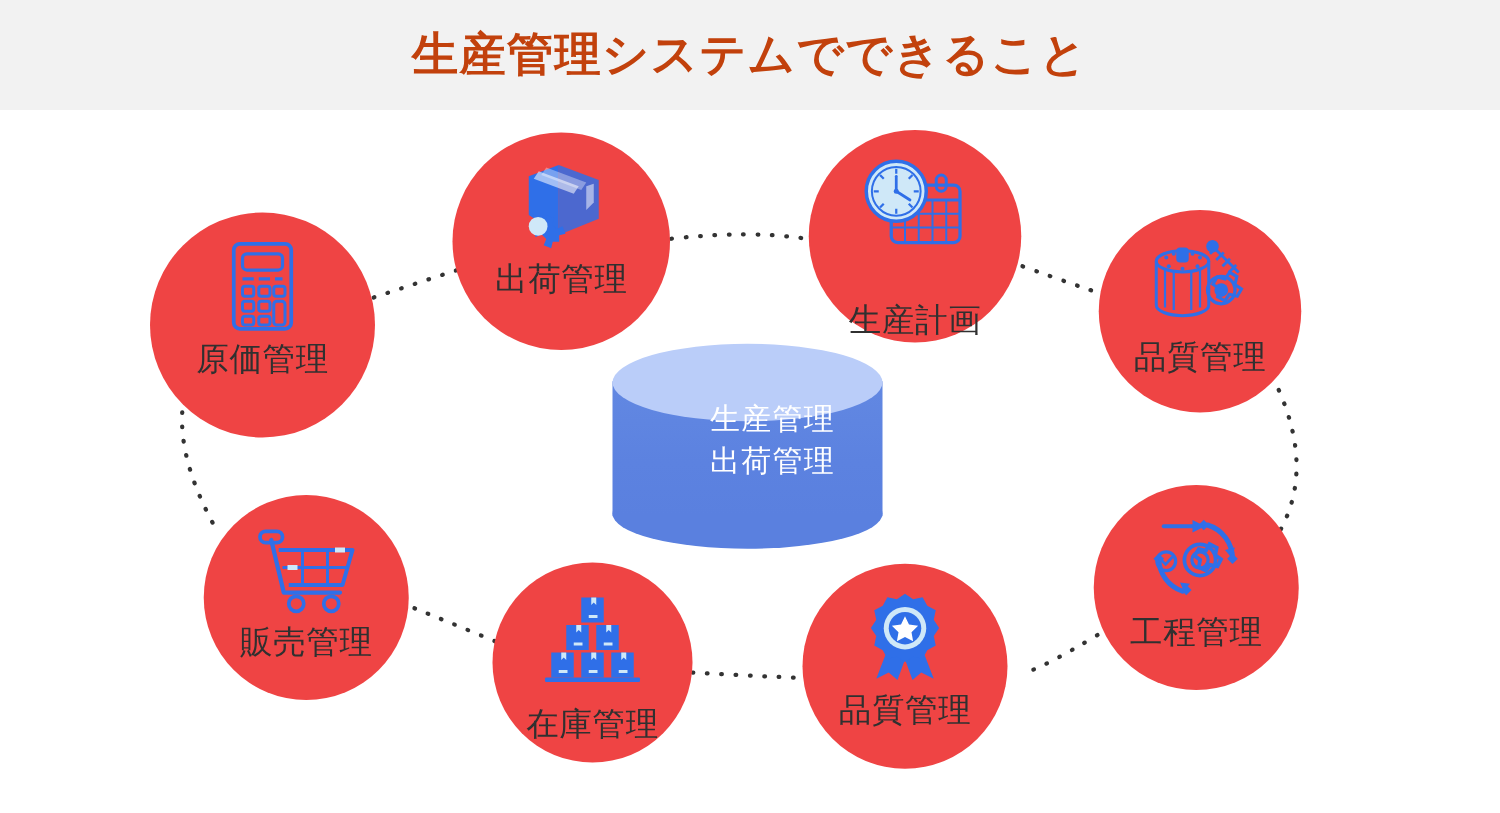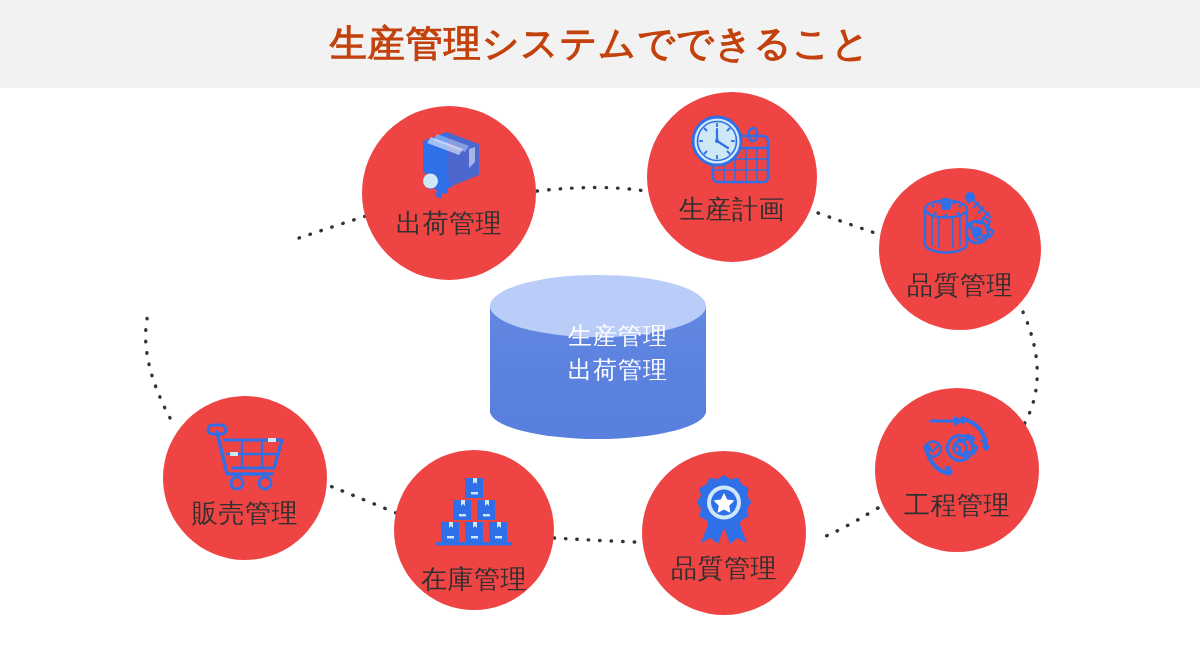--- a/index.html
+++ b/index.html
@@ -73,41 +73,61 @@
       <path d="M537,103 Q600,96 645,103"></path>
       <path d="M818,125 Q860,140 884,148"></path>
       <path d="M1023,224 Q1052,290 1022,340"></path>
       <path d="M878,420 Q840,443 821,450"></path>
       <path d="M658,455 Q605,453 554,450"></path>
       <path d="M396,425 Q360,410 325,396"></path>
       <path d="M170,330 Q138,270 148,226"></path>
     </g>
   </svg>
 
+  <div class="node" style="left:120px;top:82px;width:180px;height:180px;">
+    <span class="ico">
+      <svg width="62" height="74" viewBox="0 0 62 74">
+        <rect x="8" y="3" width="46" height="68" rx="5" fill="none" stroke="#2f6fe8" stroke-width="3"></rect>
+        <rect x="15" y="11" width="32" height="13" rx="3.5" fill="none" stroke="#2f6fe8" stroke-width="2.6"></rect>
+        <line x1="15" y1="31" x2="24" y2="31" stroke="#2f6fe8" stroke-width="2.6"></line>
+        <line x1="28" y1="31" x2="37" y2="31" stroke="#2f6fe8" stroke-width="2.6"></line>
+        <line x1="41" y1="31" x2="47" y2="31" stroke="#2f6fe8" stroke-width="2.6"></line>
+        <rect x="15" y="37" width="9" height="8" rx="2" fill="none" stroke="#2f6fe8" stroke-width="2.4"></rect>
+        <rect x="28" y="37" width="9" height="8" rx="2" fill="none" stroke="#2f6fe8" stroke-width="2.4"></rect>
+        <rect x="40" y="37" width="9" height="8" rx="2" fill="none" stroke="#2f6fe8" stroke-width="2.4"></rect>
+        <rect x="15" y="49" width="9" height="8" rx="2" fill="none" stroke="#2f6fe8" stroke-width="2.4"></rect>
+        <rect x="28" y="49" width="9" height="8" rx="2" fill="none" stroke="#2f6fe8" stroke-width="2.4"></rect>
+        <rect x="15" y="61" width="9" height="7" rx="2" fill="none" stroke="#2f6fe8" stroke-width="2.4"></rect>
+        <rect x="28" y="61" width="9" height="7" rx="2" fill="none" stroke="#2f6fe8" stroke-width="2.4"></rect>
+        <rect x="40" y="49" width="9" height="19" rx="2.5" fill="none" stroke="#2f6fe8" stroke-width="2.4"></rect>
+      </svg>
+    </span>
+    <span class="lbl">原価管理</span>
+  </div>
 
   <div class="node" style="left:362px;top:18px;width:174px;height:174px;">
     <span class="ico">
       <svg width="80" height="74" viewBox="0 0 80 74">
         <g fill="#2f6fe8">
           <path d="M38 4 L70 16 L70 47 L38 60 L38 4 Z" opacity="0.85"></path>
           <path d="M38 4 L14 13 L14 44 L38 60 L38 4 Z" opacity="1"></path>
           <path d="M22 9 L54 21 L50 27 L18 15 Z" fill="#ffffff" opacity="0.55"></path>
           <path d="M28 6 L60 18 L56 24 L24 12 Z" fill="#ffffff" opacity="0.35"></path>
           <path d="M60 21 L66 19 L66 34 L60 40 Z" fill="#ffffff" opacity="0.5"></path>
         </g>
         <g fill="#2f6fe8">
           <path d="M21 35 l4.5 0 1.1 -4.4 5.2 2.1 -1.8 4.2 3.2 3.2 4.2 -1.8 2.1 5.2 -4.4 1.1 0 4.5 -4.5 0 -1.1 4.4 -5.2 -2.1 1.8 -4.2 -3.2 -3.2 -4.2 1.8 -2.1 -5.2 4.4 -1.1 Z" transform="translate(-2,9) scale(1.15)"></path>
           <circle cx="21.5" cy="53" r="7.5" fill="#cfe8f8"></circle>
         </g>
       </svg>
     </span>
     <span class="lbl">出荷管理</span>
   </div>
 
-  <div class="node" style="left:647px;top:4px;width:170px;height:170px;">
+  <div class="node" style="left:647px;top:16px;width:170px;height:170px;justify-content:space-between;">
     <span class="ico">
       <svg width="86" height="74" viewBox="0 0 86 74">
         <rect x="24" y="22" width="55" height="46" rx="5" fill="none" stroke="#2f6fe8" stroke-width="2.6"></rect>
         <line x1="24" y1="34" x2="79" y2="34" stroke="#2f6fe8" stroke-width="2.4"></line>
         <rect x="60" y="14" width="8" height="13" rx="4" fill="none" stroke="#2f6fe8" stroke-width="2.4"></rect>
         <g stroke="#2f6fe8" stroke-width="1.6">
           <line x1="24" y1="45" x2="79" y2="45"></line>
             <line x1="24" y1="56" x2="79" y2="56"></line>
           <line x1="35" y1="34" x2="35" y2="68"></line>
             <line x1="46" y1="34" x2="46" y2="68"></line>

